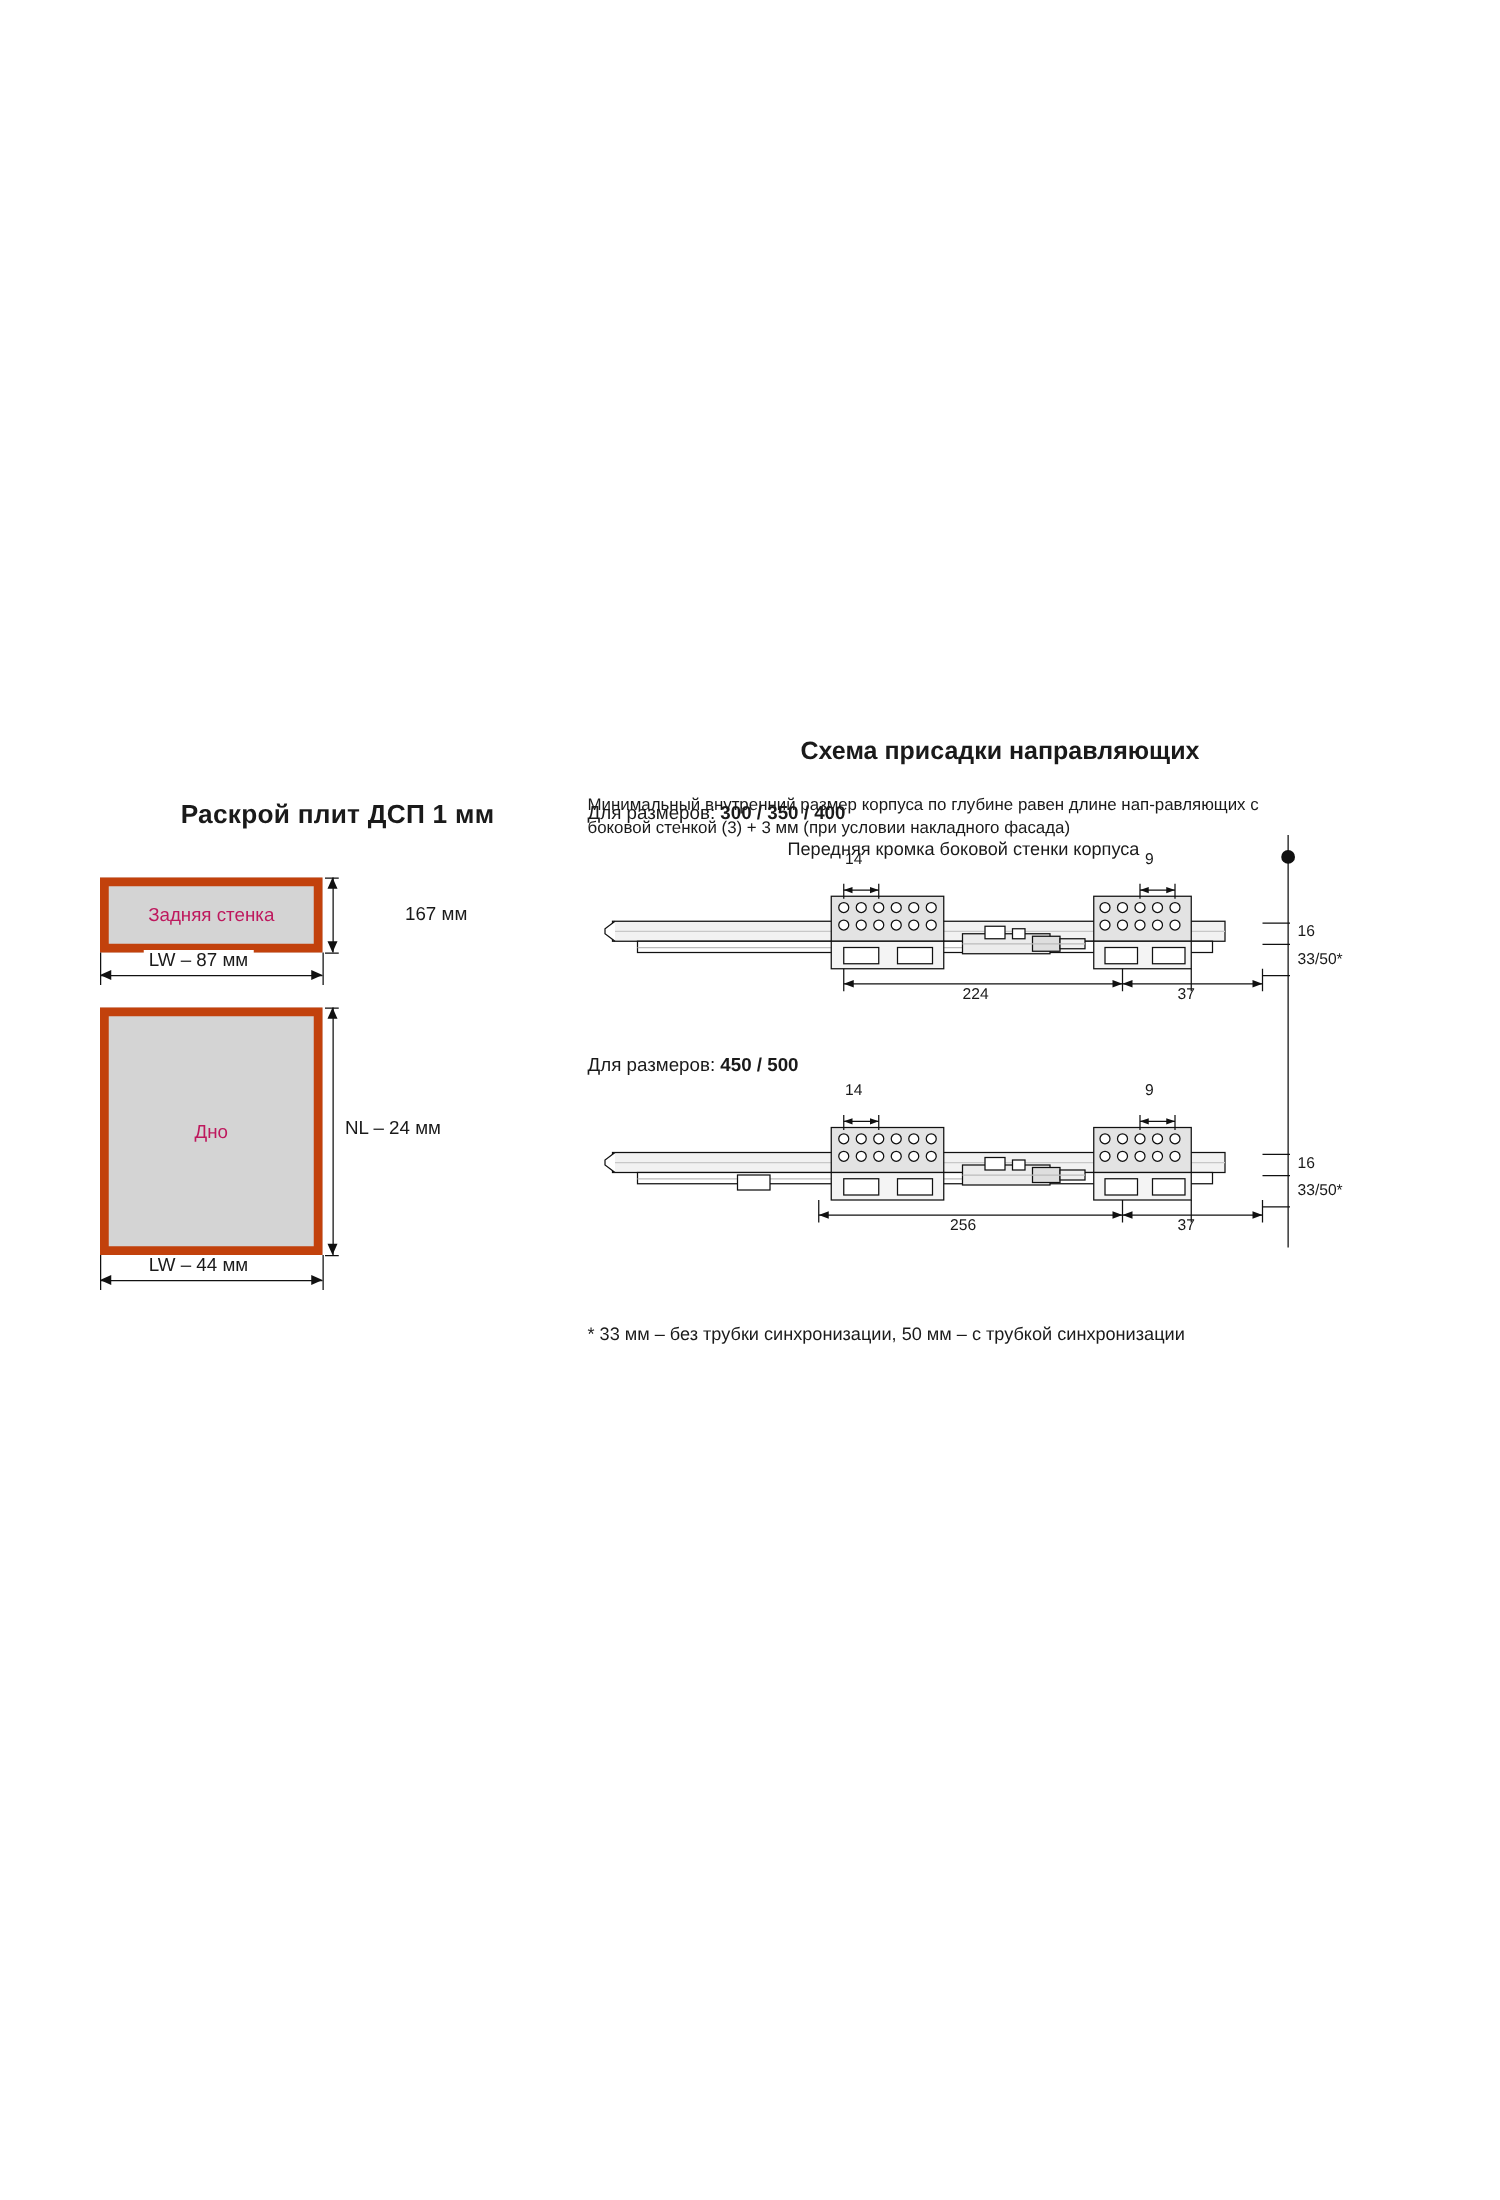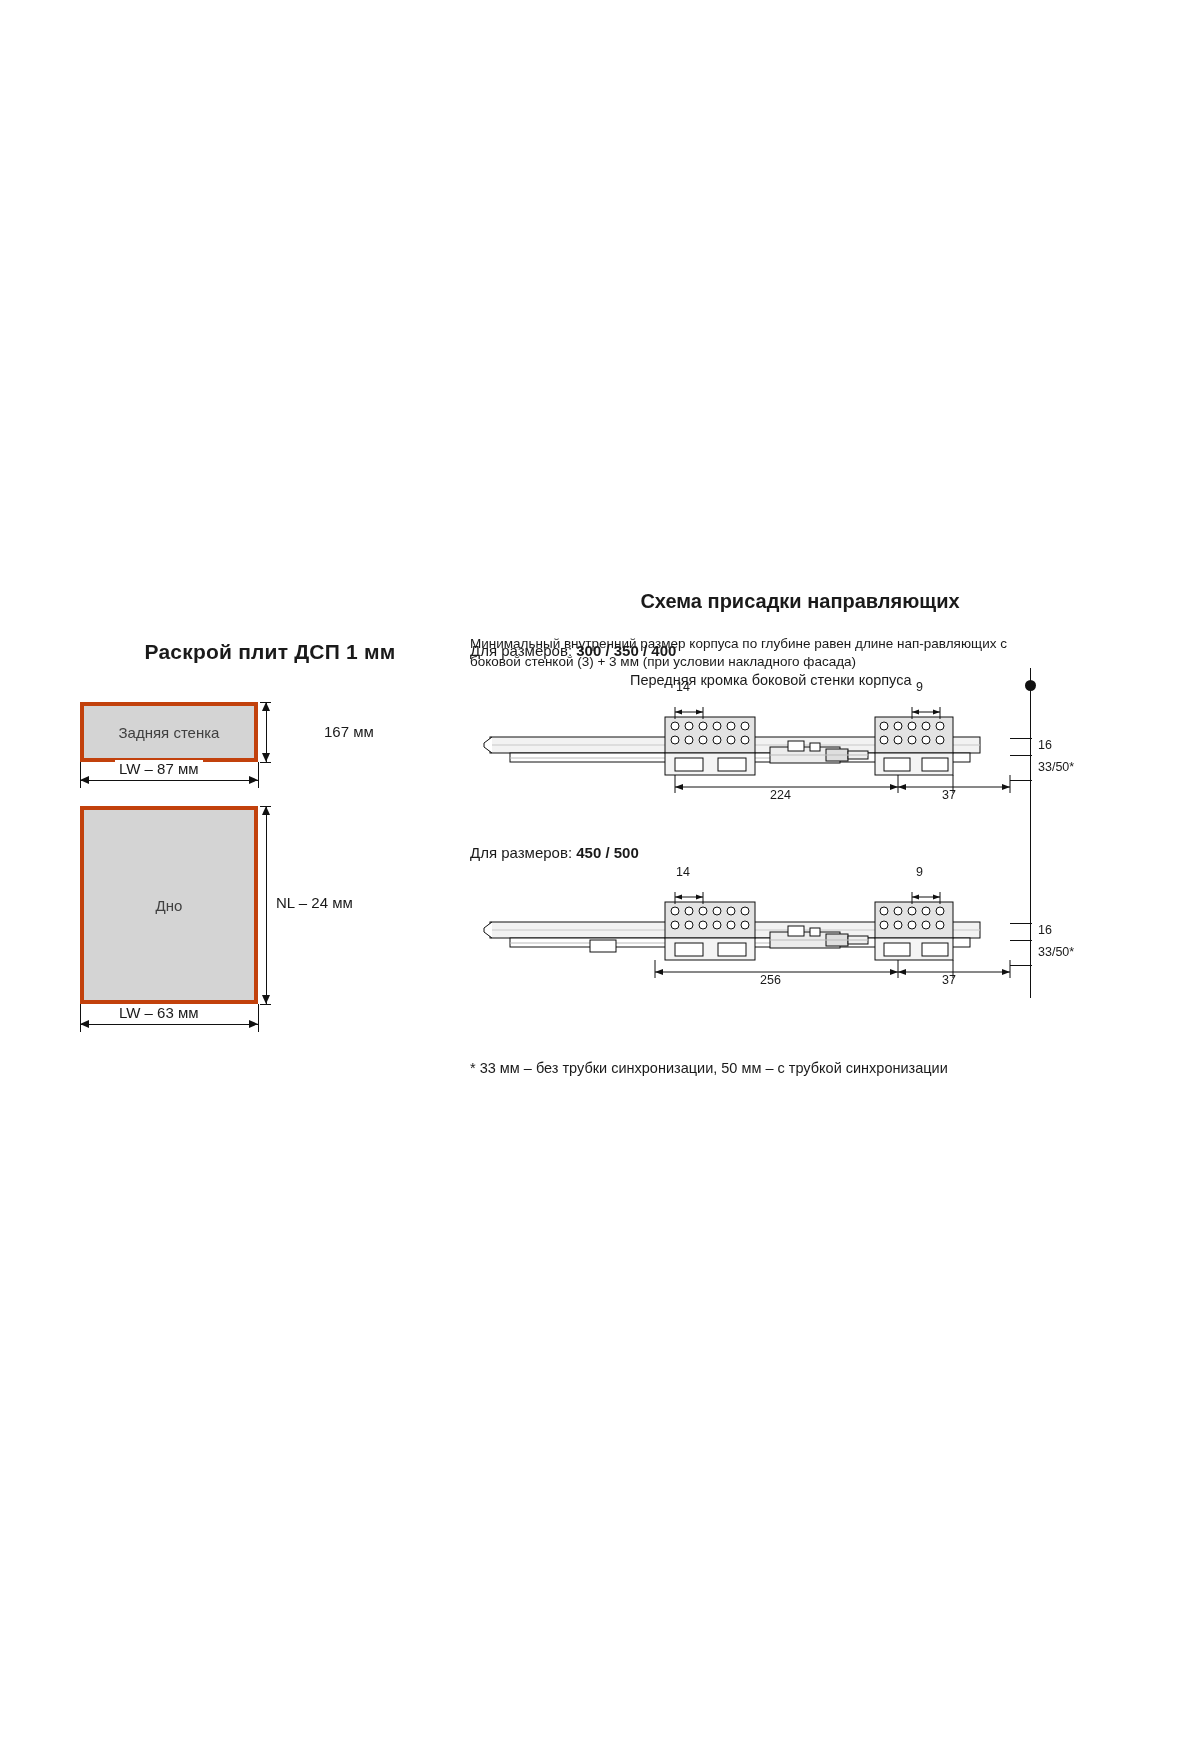--- a/index.html
+++ b/index.html
@@ -32,26 +32,26 @@
     font-size: 21px;
     font-weight: bold;
     text-align: center;
     letter-spacing: 0.2px;
     margin: 0 0 34px 0;
     white-space: nowrap;
   }
 
   .panel {
     background: #d4d4d4;
-    border: 4px solid #c2410c;
+    border: 7px solid #c2410c;
     display: flex;
     align-items: center;
     justify-content: center;
     font-size: 15px;
-    color: #404040;
+    color: #be185d;
   }
   .panel-back {
     position: absolute;
     left: 20px;
     top: 62px;
     width: 178px;
     height: 60px;
   }
   .panel-bottom {
     position: absolute;
@@ -212,21 +212,21 @@
     <div class="dim-line-v" style="left:206px; top:166px; height:198px;"></div>
     <div class="arrow arrow-up" style="left:202px; top:166px;"></div>
     <div class="arrow arrow-down" style="left:202px; top:355px;"></div>
     <div class="dim-label" style="left:216px; top:254px;">NL – 24 мм</div>
 
     <div class="dim-line-v" style="left:20px; top:364px; height:28px;"></div>
     <div class="dim-line-v" style="left:198px; top:364px; height:28px;"></div>
     <div class="dim-line-h" style="left:20px; top:384px; width:178px;"></div>
     <div class="arrow arrow-left" style="left:20px; top:380px;"></div>
     <div class="arrow arrow-right" style="left:189px; top:380px;"></div>
-    <div class="dim-label" style="left:55px; top:364px; background:#fff; padding:0 4px;">LW – 63 мм</div>
+    <div class="dim-label" style="left:55px; top:364px; background:#fff; padding:0 4px;">LW – 44 мм</div>
   </div>
 
   <div class="right-block">
 
     <div class="right-title">Схема присадки направляющих</div>
     <div class="right-note">Минимальный внутренний размер корпуса по глубине равен длине нап-равляющих с боковой стенкой (3) + 3 мм (при условии накладного фасада)</div>
 
     <div class="ref-line" style="left:560px; top:78px; height:330px;"></div>
     <div class="ref-dot" style="left:555px; top:90px;"></div>
 

